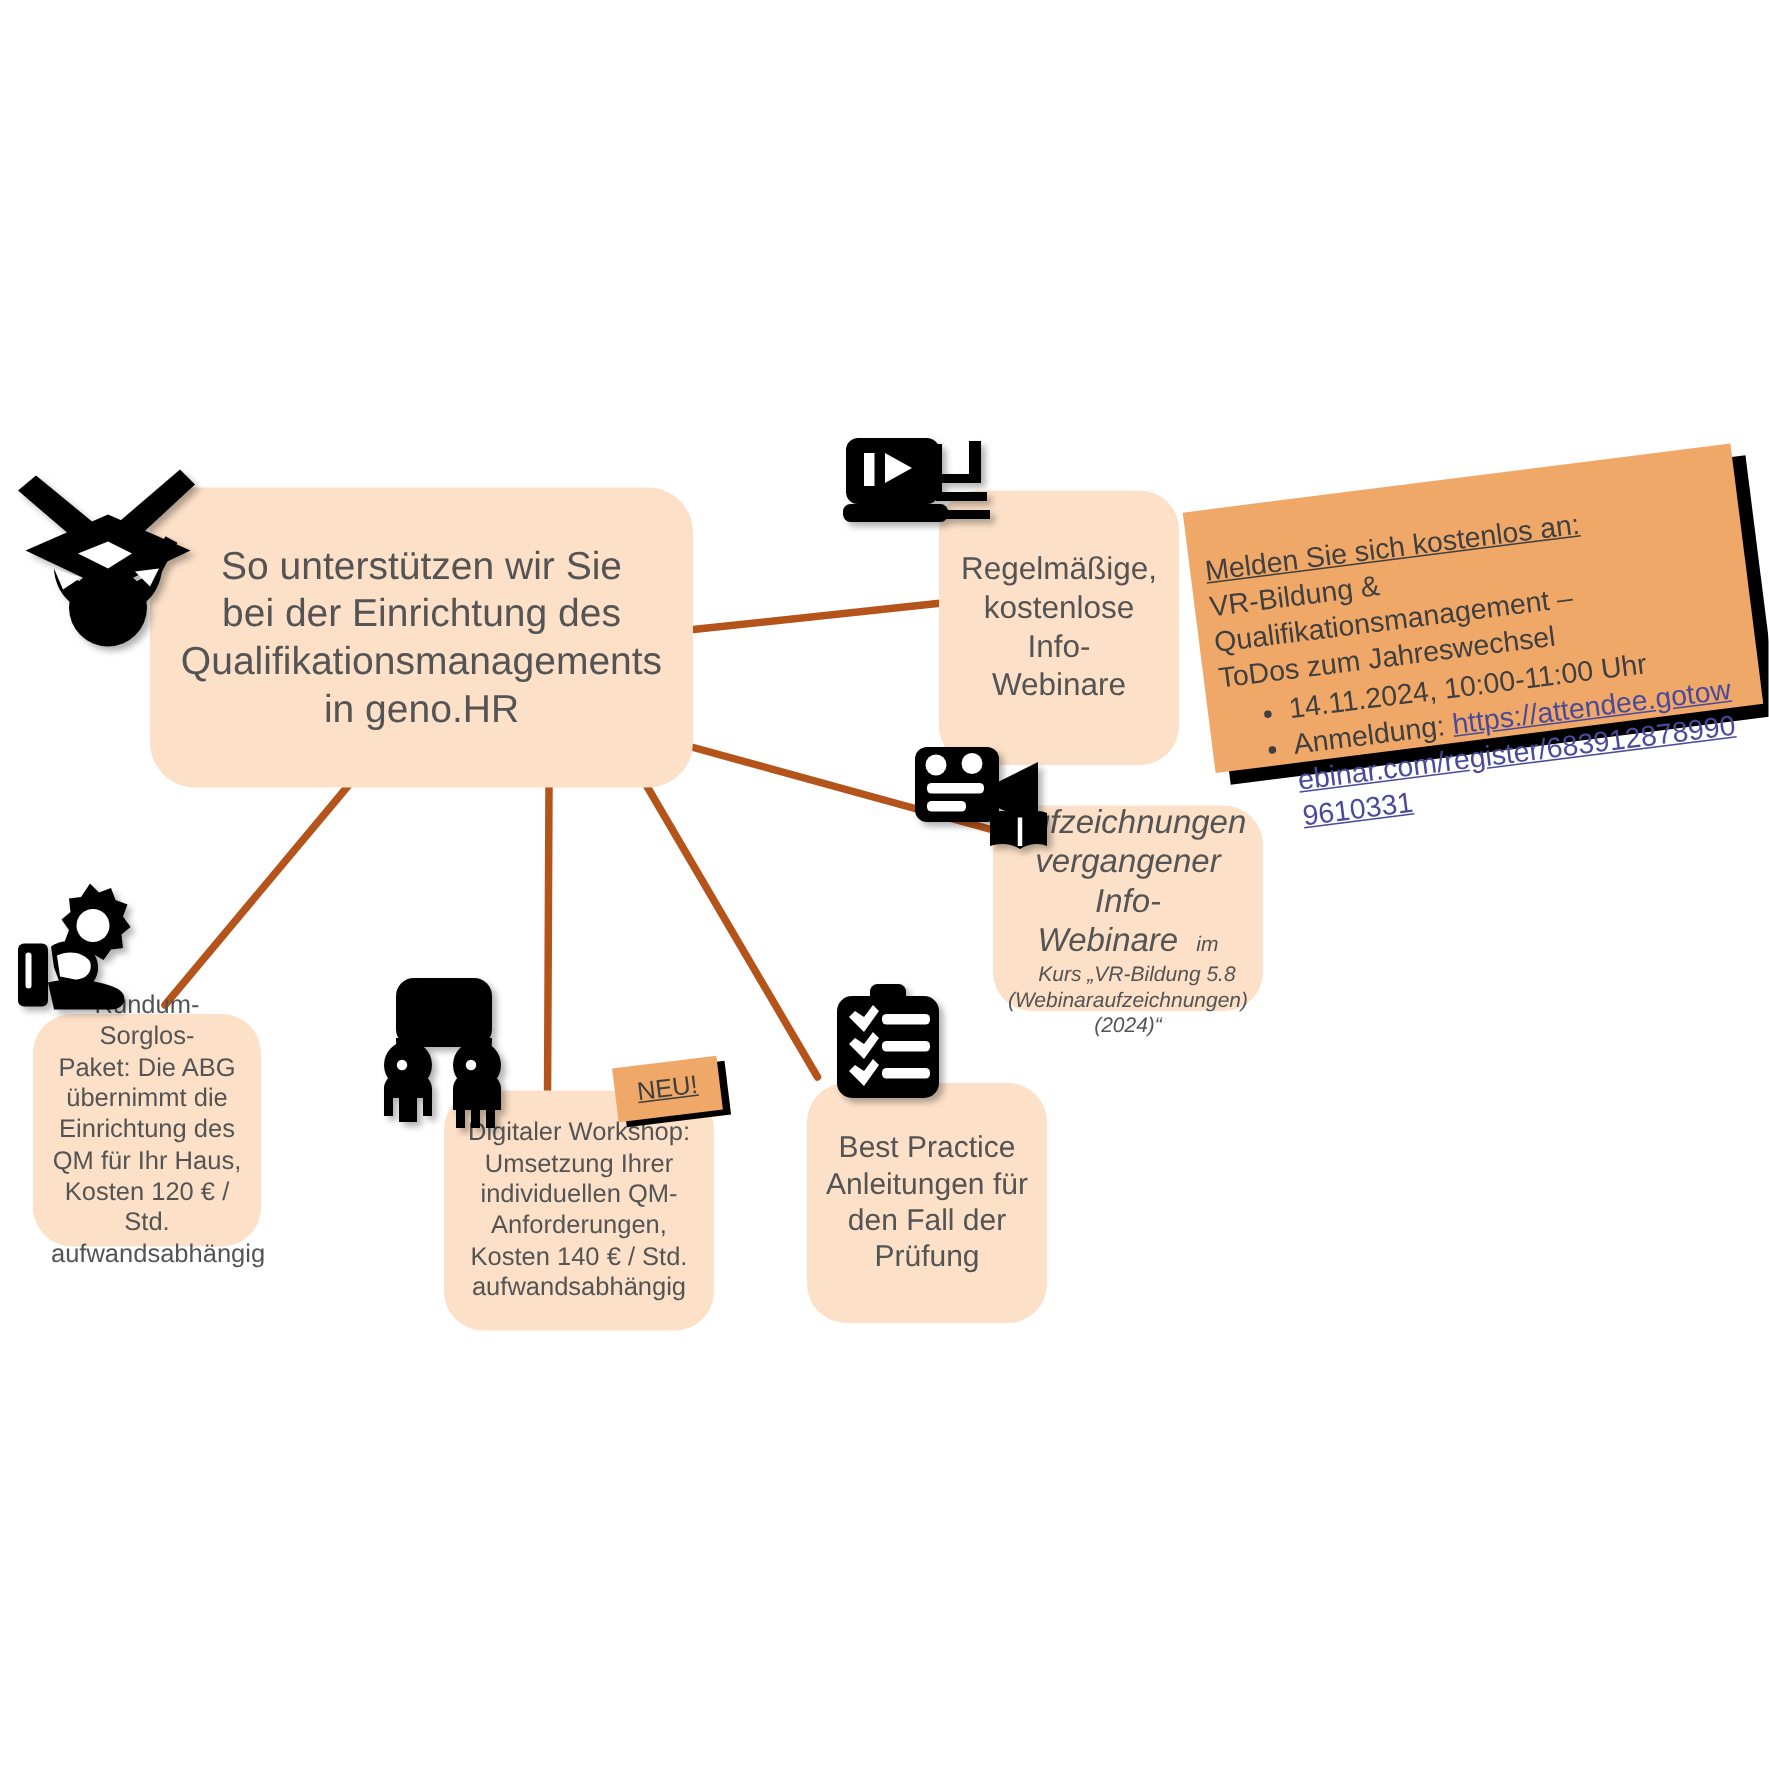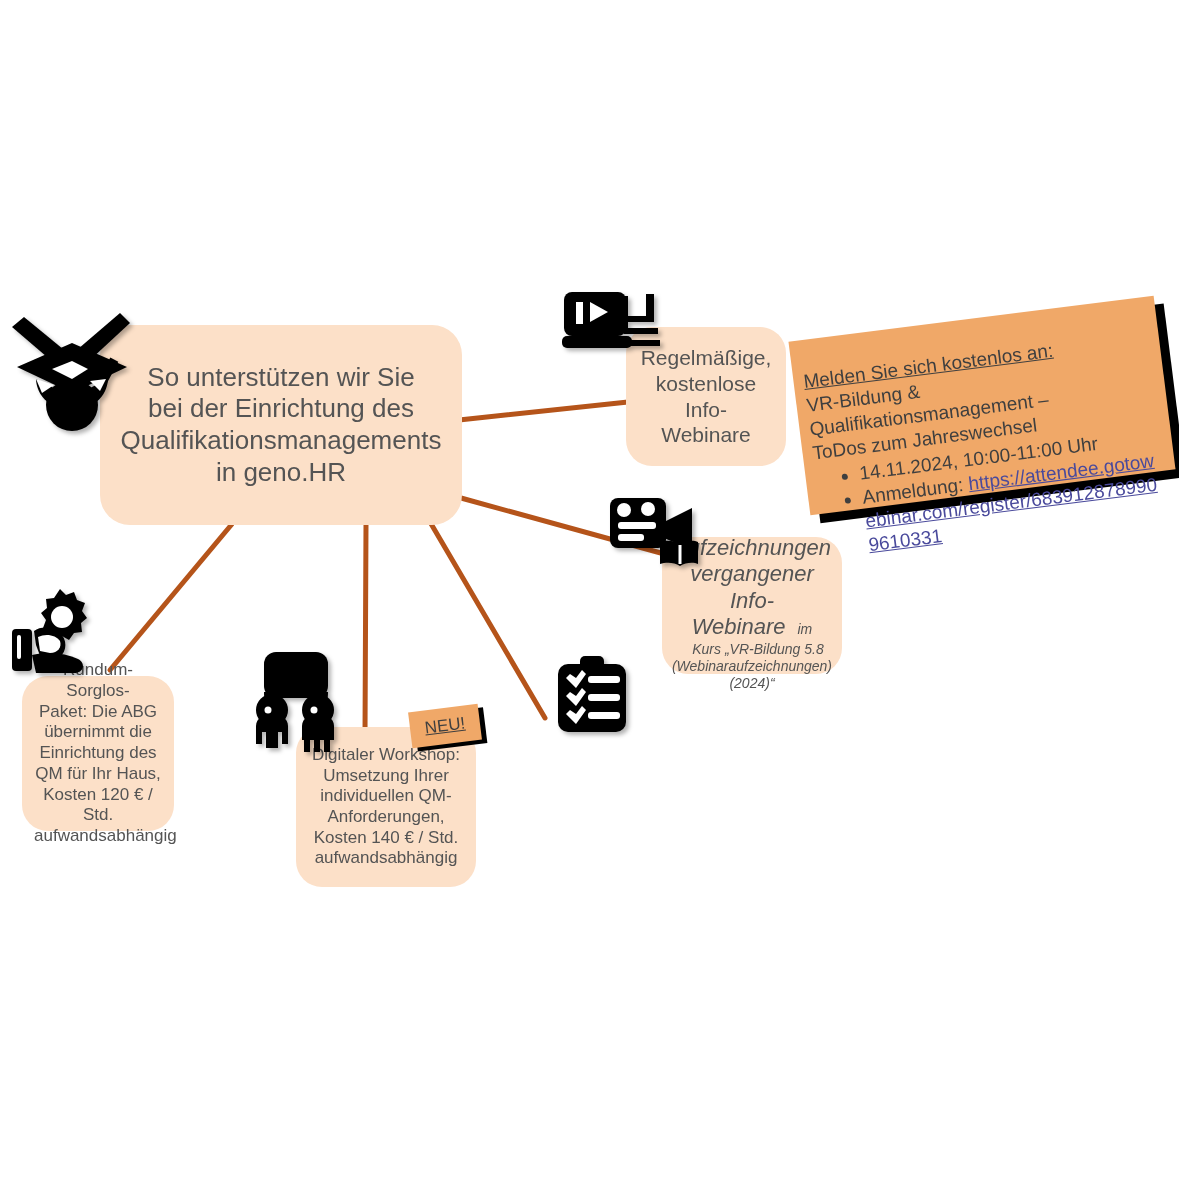--- a/index.html
+++ b/index.html
@@ -51,21 +51,21 @@
 
   
   #node-central {
     left: 100px; top: 325px;
     width: 362px; height: 200px;
     font-size: 26px;
     border-radius: 30px;
   }
   #node-webinare {
     left: 626px; top: 327px;
-    width: 160px; height: 139px;
+    width: 160px; height: 183px;
     font-size: 21px;
   }
   #node-aufzeichnungen {
     left: 662px; top: 537px;
     width: 180px; height: 137px;
     font-size: 13px;
     padding: 24px 8px;
     font-style: italic;
   }
   #node-aufzeichnungen .big {
@@ -213,20 +213,26 @@
 
   <div class="node" id="node-workshop">
     <span class="node-text">Digitaler Workshop:
 Umsetzung Ihrer
 individuellen QM-
 Anforderungen,
 Kosten 140 € / Std.
 aufwandsabhängig</span>
   </div>
 
+  <div class="node" id="node-bestpractice">
+    <span class="node-text">Best Practice
+Anleitungen für
+den Fall der
+Prüfung</span>
+  </div>
 
   <div id="neu-badge">
     <span>NEU!</span>
   </div>
 
   <div id="callout">
     <span class="underline-head">Melden Sie sich kostenlos an:</span>
     <span>VR-Bildung &amp; Qualifikationsmanagement –</span><br>
     <span>ToDos zum Jahreswechsel</span>
     <ul>

